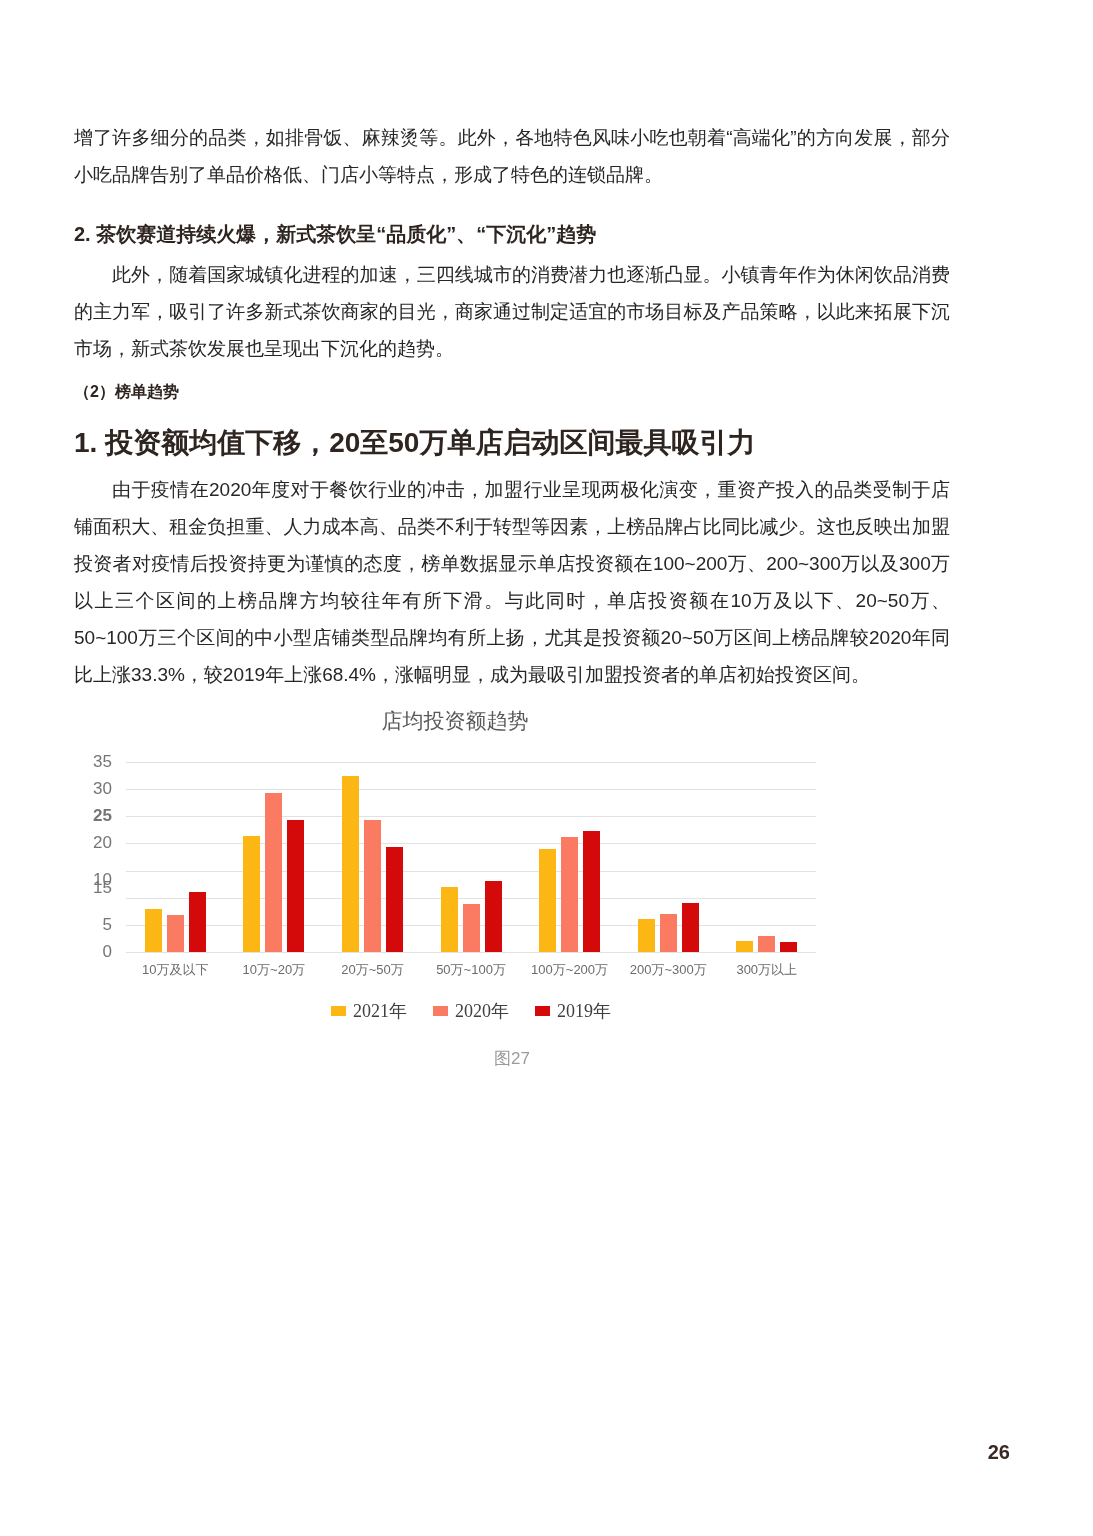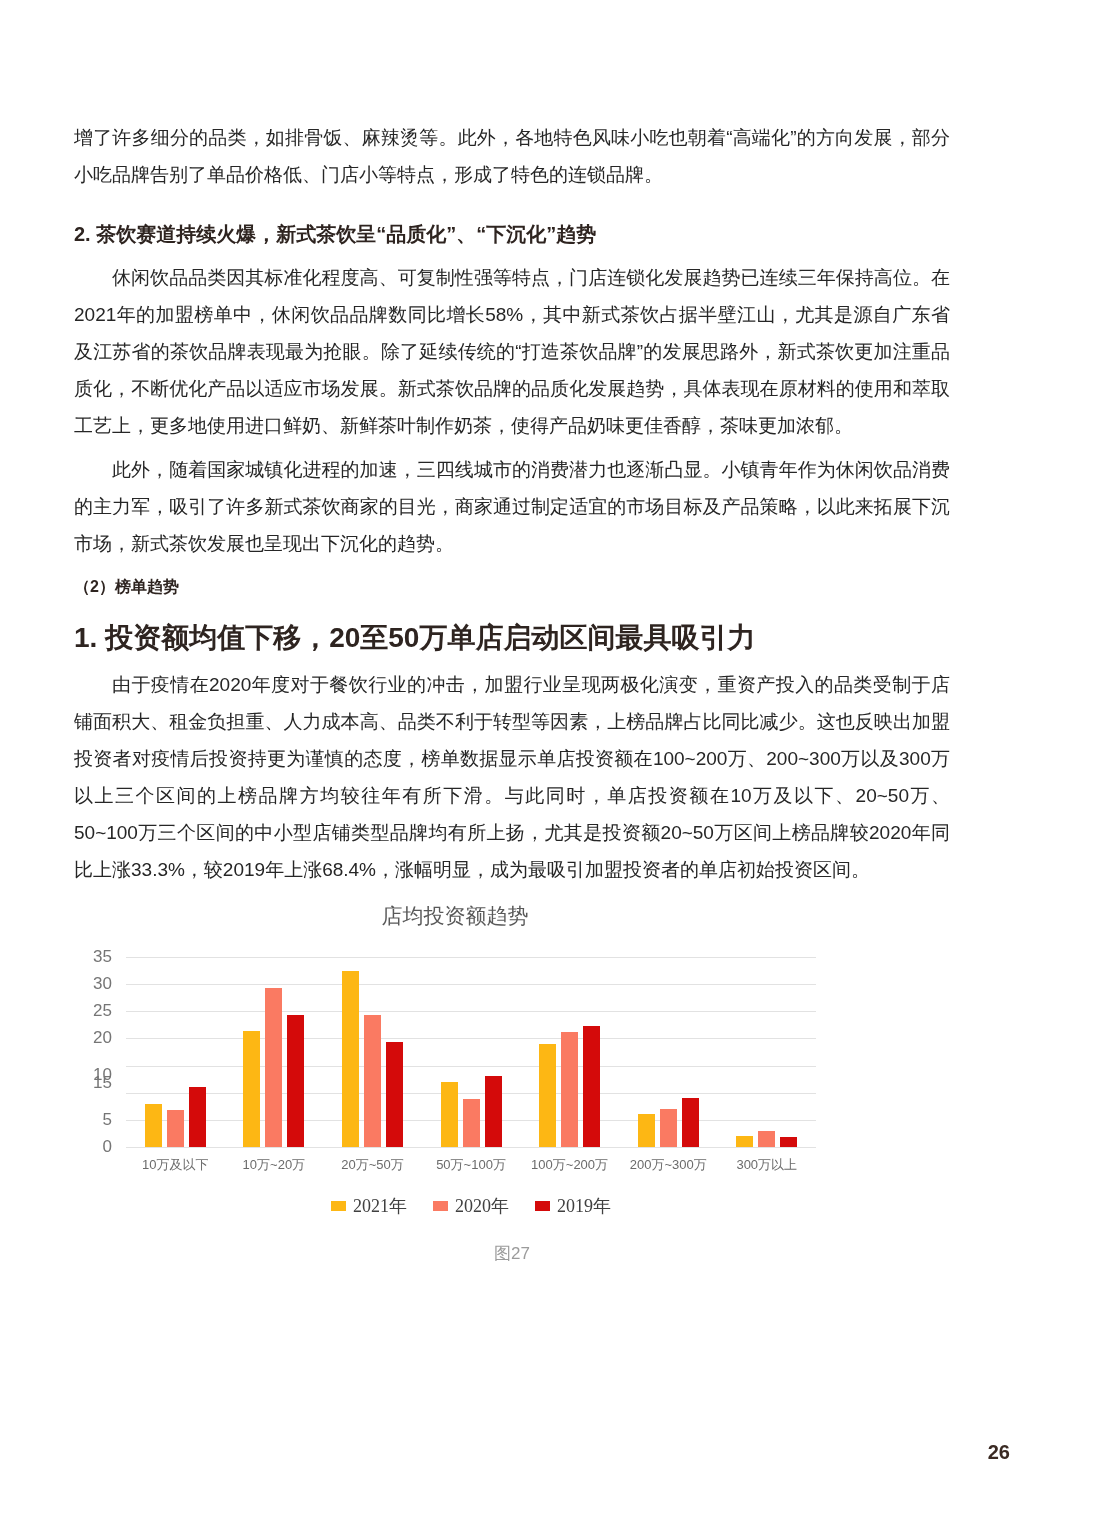--- a/index.html
+++ b/index.html
@@ -143,38 +143,37 @@
 </style>
 </head>
 <body>
 
 <div class="page">
 
   <p class="body-text">增了许多细分的品类，如排骨饭、麻辣烫等。此外，各地特色风味小吃也朝着“高端化”的方向发展，部分小吃品牌告别了单品价格低、门店小等特点，形成了特色的连锁品牌。</p>
 
   <h2 class="h-section">2. 茶饮赛道持续火爆，新式茶饮呈“品质化”、“下沉化”趋势</h2>
 
-  <p class="body-text indent p-after-heading">休闲饮品品类因其标准化程度高、可复制性强等特点，门店连锁化发展趋势已连续三年保持高位。在2021年的加盟榜单中，休闲饮品品牌数同比增长58%，其中新式茶饮占据半壁江山，尤其是源自广东省及江苏省的茶饮品牌表现最为抢眼。除了延续传统的“打造茶饮品牌”的发展思路外，新式茶饮更加注重品质化，不断优化产品以适应市场发展。新式茶饮品牌的品质化发展趋势，具体表现在原材料的使用和萃取工艺上，更多地使用进口鲜奶、新鲜茶叶制作奶茶，使得产品奶味更佳香醇，茶味更加浓郁。</p>
 
   <p class="body-text indent p-gap">此外，随着国家城镇化进程的加速，三四线城市的消费潜力也逐渐凸显。小镇青年作为休闲饮品消费的主力军，吸引了许多新式茶饮商家的目光，商家通过制定适宜的市场目标及产品策略，以此来拓展下沉市场，新式茶饮发展也呈现出下沉化的趋势。</p>
 
   <h2 class="h-trend">（2）榜单趋势</h2>
 
   <h3 class="h-trend-sub">1. 投资额均值下移，20至50万单店启动区间最具吸引力</h3>
 
   <p class="body-text indent p-trend">由于疫情在2020年度对于餐饮行业的冲击，加盟行业呈现两极化演变，重资产投入的品类受制于店铺面积大、租金负担重、人力成本高、品类不利于转型等因素，上榜品牌占比同比减少。这也反映出加盟投资者对疫情后投资持更为谨慎的态度，榜单数据显示单店投资额在100~200万、200~300万以及300万以上三个区间的上榜品牌方均较往年有所下滑。与此同时，单店投资额在10万及以下、20~50万、50~100万三个区间的中小型店铺类型品牌均有所上扬，尤其是投资额20~50万区间上榜品牌较2020年同比上涨33.3%，较2019年上涨68.4%，涨幅明显，成为最吸引加盟投资者的单店初始投资区间。</p>
 
   <div class="chart-block">
     <div class="chart-title">店均投资额趋势</div>
 
     <div class="chart-row">
       <div class="y-axis" id="yAxis">
           <div class="ytick" style="top: 0px;">35</div>
           <div class="ytick" style="top: 27.1429px;">30</div>
-          <div class="ytick" style="top: 54.2857px;">25</div>
+          <div class="ytick" style="top: 54.2857px; font-weight: bold;">25</div>
           <div class="ytick" style="top: 81.4286px;">20</div>
           <div class="ytick" style="top: 126px; text-align: center;">15</div>
           <div class="ytick" style="top: 118px;">10</div>
           <div class="ytick" style="top: 162.857px;">5</div>
           <div class="ytick" style="top: 190px;">0</div>
         </div>
       <div class="plot" id="plot">
         <div id="gridlines">
             <div class="gridline" style="top: 0px;"></div>
             <div class="gridline" style="top: 27.1429px;"></div>

